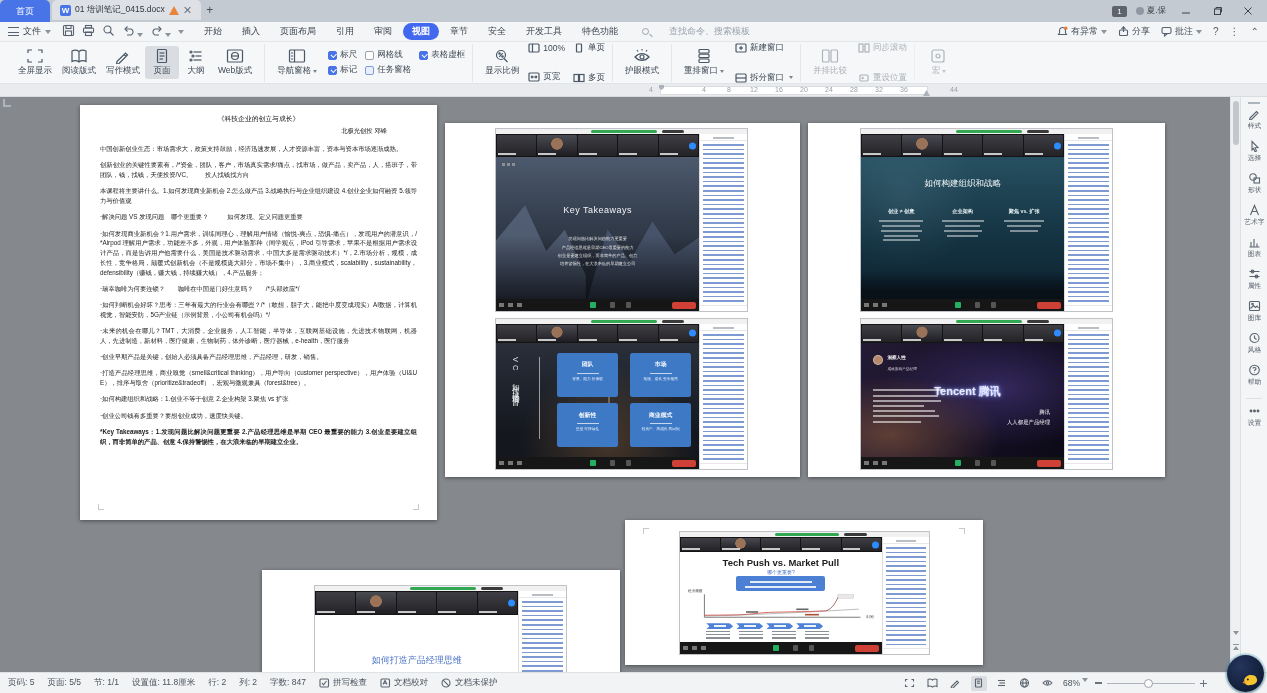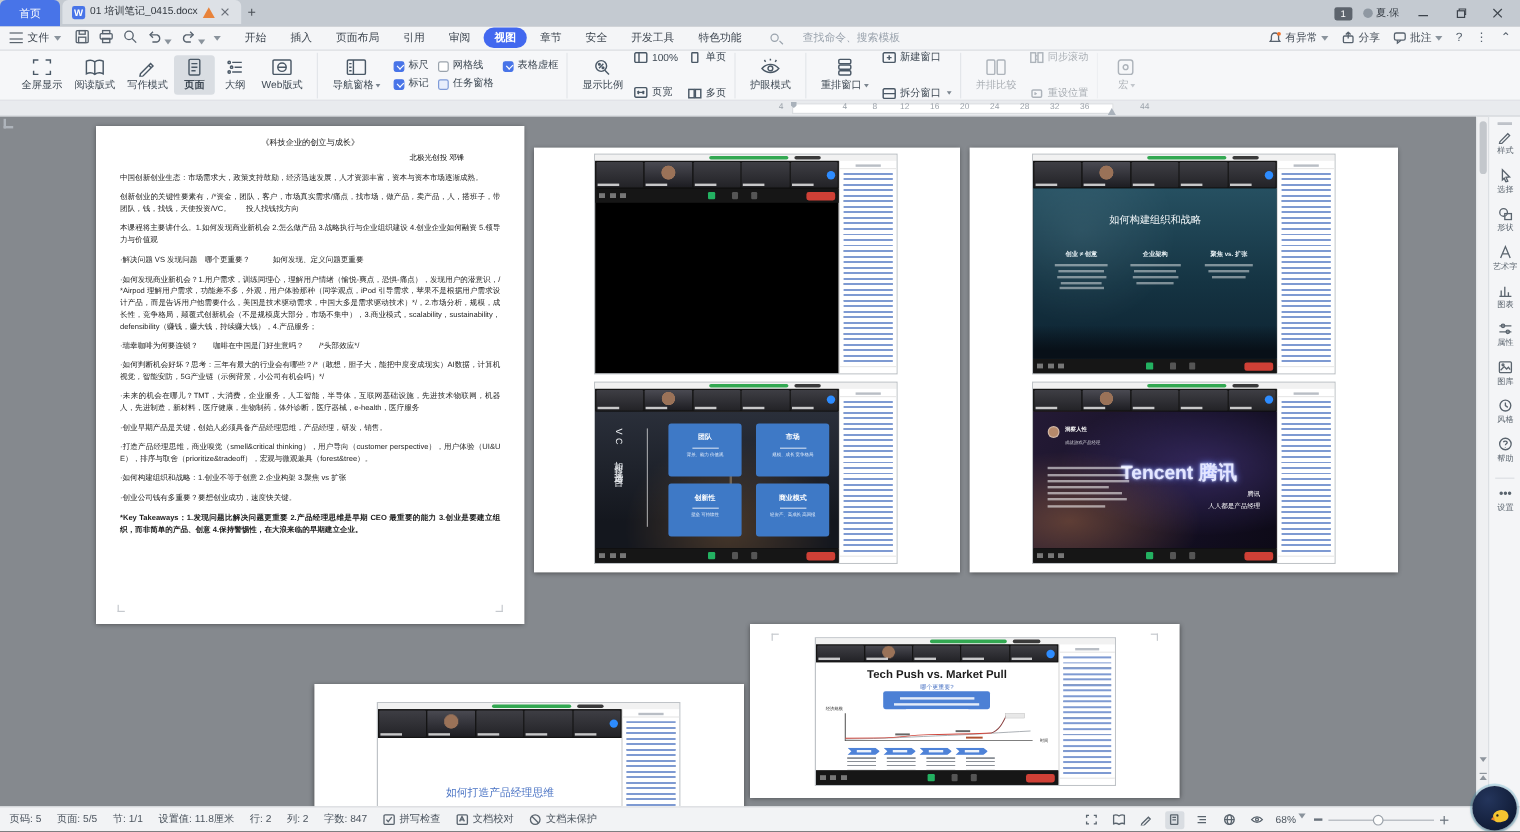--- a/index.html
+++ b/index.html
@@ -41,21 +41,21 @@
   .mb-item{display:flex;align-items:center;gap:3px;}
   .mb-right svg{stroke:#57626e;fill:none;stroke-width:1.1;}
   .glyph{color:#57626e;font-size:10px;}
 
   
   .ribbon{position:absolute;left:0;top:42px;width:1267px;height:42px;background:#f6f7f9;border-bottom:1px solid #e0e3e7;display:flex;align-items:center;padding:0 6px;}
   .rgroup{display:flex;align-items:center;height:38px;padding:0 7px;border-right:1px solid #e3e6ea;}
   .rgroup:last-child{border-right:none;}
   .rbtn{display:flex;flex-direction:column;align-items:center;justify-content:center;gap:1px;padding:2px 5px;border-radius:3px;min-width:34px;}
   .rbtn .lb{font-size:8.5px;color:#3e4954;white-space:nowrap;}
-  .rbtn.active{background:#d9dde2;font-weight:bold;}
+  .rbtn.active{background:#d9dde2;}
   .rbtn svg,.rsml svg{stroke:#4a5866;fill:none;stroke-width:1.2;}
   .rcol{display:flex;flex-direction:column;gap:18px;justify-content:center;}
   .rsml{display:flex;align-items:center;gap:3px;font-size:8.5px;color:#3e4954;white-space:nowrap;}
   .checks{display:grid;grid-template-columns:auto auto auto;grid-column-gap:8px;grid-row-gap:3px;margin-left:6px;}
   .cbx{display:flex;align-items:center;gap:3px;font-size:8.5px;color:#3e4954;white-space:nowrap;}
   .cbx .box{width:9px;height:9px;border:1px solid #9aa3ac;background:#fff;border-radius:2px;position:relative;}
   .cbx.on .box{background:#4874e8;border-color:#4874e8;}
   .cbx.on .box::after{content:"";position:absolute;left:2px;top:1.5px;width:4px;height:2.5px;border-left:1.2px solid #fff;border-bottom:1.2px solid #fff;transform:rotate(-45deg);}
   .cbx.win .box{border-color:#7f9bd8;background:#e8eefc;}
   .dis{opacity:.42;}
@@ -139,21 +139,21 @@
   .slide-org{background:radial-gradient(circle at 20% 25%,rgba(160,200,215,.12),transparent 40%),linear-gradient(180deg,#265061 0%,#153443 55%,#0d2230 100%);}
   .org-title{position:absolute;left:0;top:15%;width:100%;text-align:center;color:#f4f8fa;font-size:8.5px;}
   .org-cols{position:absolute;left:8%;right:8%;top:36%;display:flex;justify-content:space-between;}
   .org-col{width:28%;text-align:center;}
   .org-h{color:#e7f0f4;font-size:5.2px;font-weight:bold;margin-bottom:5px;}
   .org-col .skl{background:rgba(255,255,255,.45);}
   .org-ground{position:absolute;left:0;bottom:0;width:100%;height:20%;background:linear-gradient(transparent,#081018 75%);}
 
   
   .slide-tx{background:radial-gradient(ellipse at 15% 80%,rgba(220,140,70,.35),transparent 45%),radial-gradient(ellipse at 70% 40%,rgba(90,70,160,.45),transparent 60%),linear-gradient(120deg,#241a35,#151026 55%,#0d0a17);}
-  .tx-brand{position:absolute;left:36%;top:36%;font-size:16px;font-weight:bold;color:#e3e6ff;text-shadow:0 0 6px #6e86ff,0 0 2px #fff;white-space:nowrap;}
+  .tx-brand{position:absolute;left:36%;top:36%;font-size:11px;font-weight:bold;color:#e3e6ff;text-shadow:0 0 6px #6e86ff,0 0 2px #fff;white-space:nowrap;}
   .tx-cap{position:absolute;right:7%;top:57%;text-align:right;color:#fff;font-size:5.4px;line-height:1.8;}
   .tx-ava{position:absolute;left:6%;top:11%;width:10px;height:10px;border-radius:50%;background:#b5896b;border:1px solid rgba(255,255,255,.4);}
   .tx-name{position:absolute;left:13%;top:11%;color:#fff;font-size:4.6px;font-weight:bold;}
   .tx-sub{position:absolute;left:13%;top:20%;color:#d5d5dd;font-size:3.7px;}
   .tx-lines{position:absolute;left:6%;top:38%;width:36%;}
   .tx-lines .skl{margin:3.2px 0;background:rgba(255,255,255,.55);}
 
   
   .slide-pm{background:#fff;}
   .pm-title{position:absolute;left:0;top:26%;width:100%;text-align:center;color:#4a73c4;font-size:9px;}
@@ -604,20 +604,33 @@
         <div class="zs-body">
           <div class="zs-main">
             <div class="zs-strip">
               <i class="tile"></i>
                 <i class="tile presenter"></i>
                 <i class="tile"></i>
                 <i class="tile"></i>
                 <i class="tile"></i>
               <i class="zs-bluedot"></i>
             </div>
+            <div class="zs-slide slide-kt">
+              <i class="kt-m1"></i>
+                <i class="kt-m2"></i>
+                <i class="kt-shade"></i>
+              <i class="mini-ctl"></i>
+              <div class="kt-title">Key Takeaways</div>
+              <div class="kt-lines">
+                  <div>发现问题比解决问题能力更重要</div>
+                  <div>产品经理思维是早期CEO最重要的能力</div>
+                  <div>创业是要建立组织，而非简单的产品、创意</div>
+                  <div>培养警惕性，在大浪来临的早期建立公司</div>
+                </div>
+            </div>
             <div class="zs-ctrl">
                 <i class="c-bars"></i>
                 <i class="c-green"></i>
                 <i class="c-grey1"></i>
                 <i class="c-grey2"></i>
                 <i class="c-red"></i>
               </div>
           </div>
           <div class="zs-chat">
               <div class="chat-head"></div>

